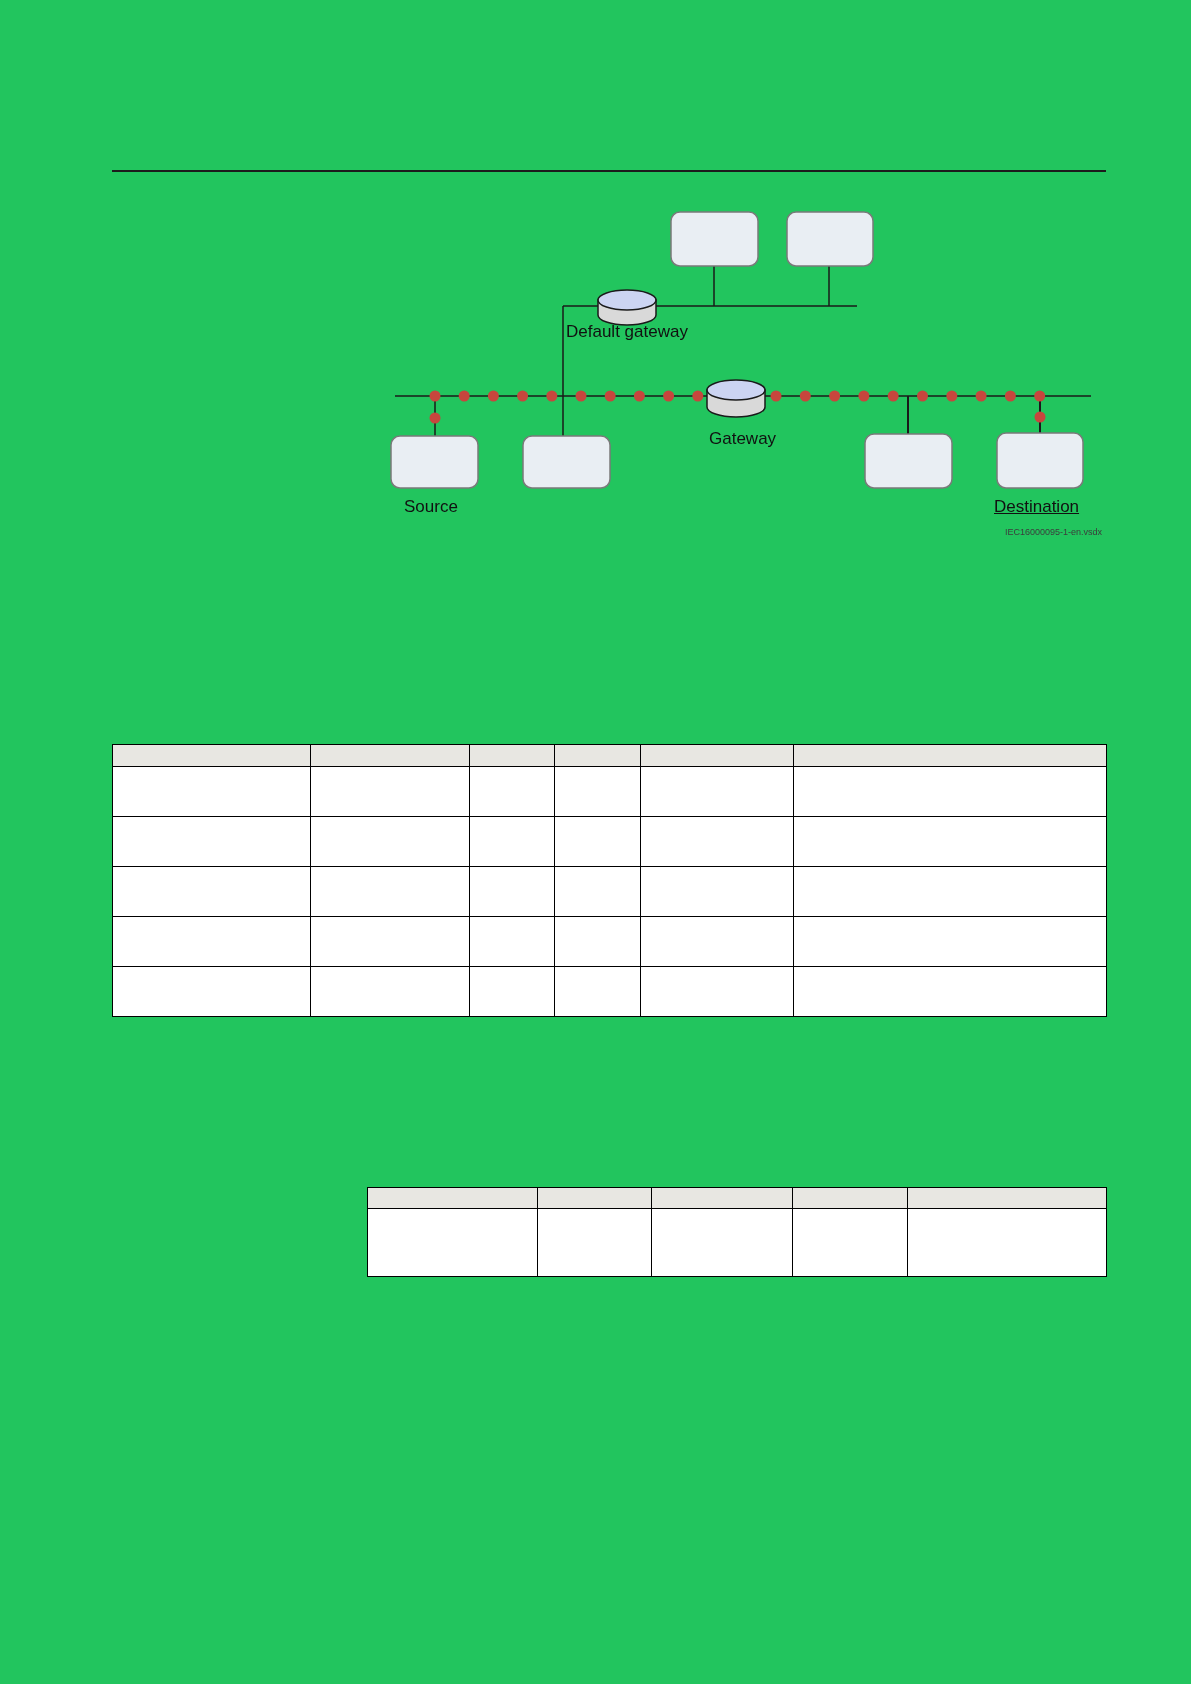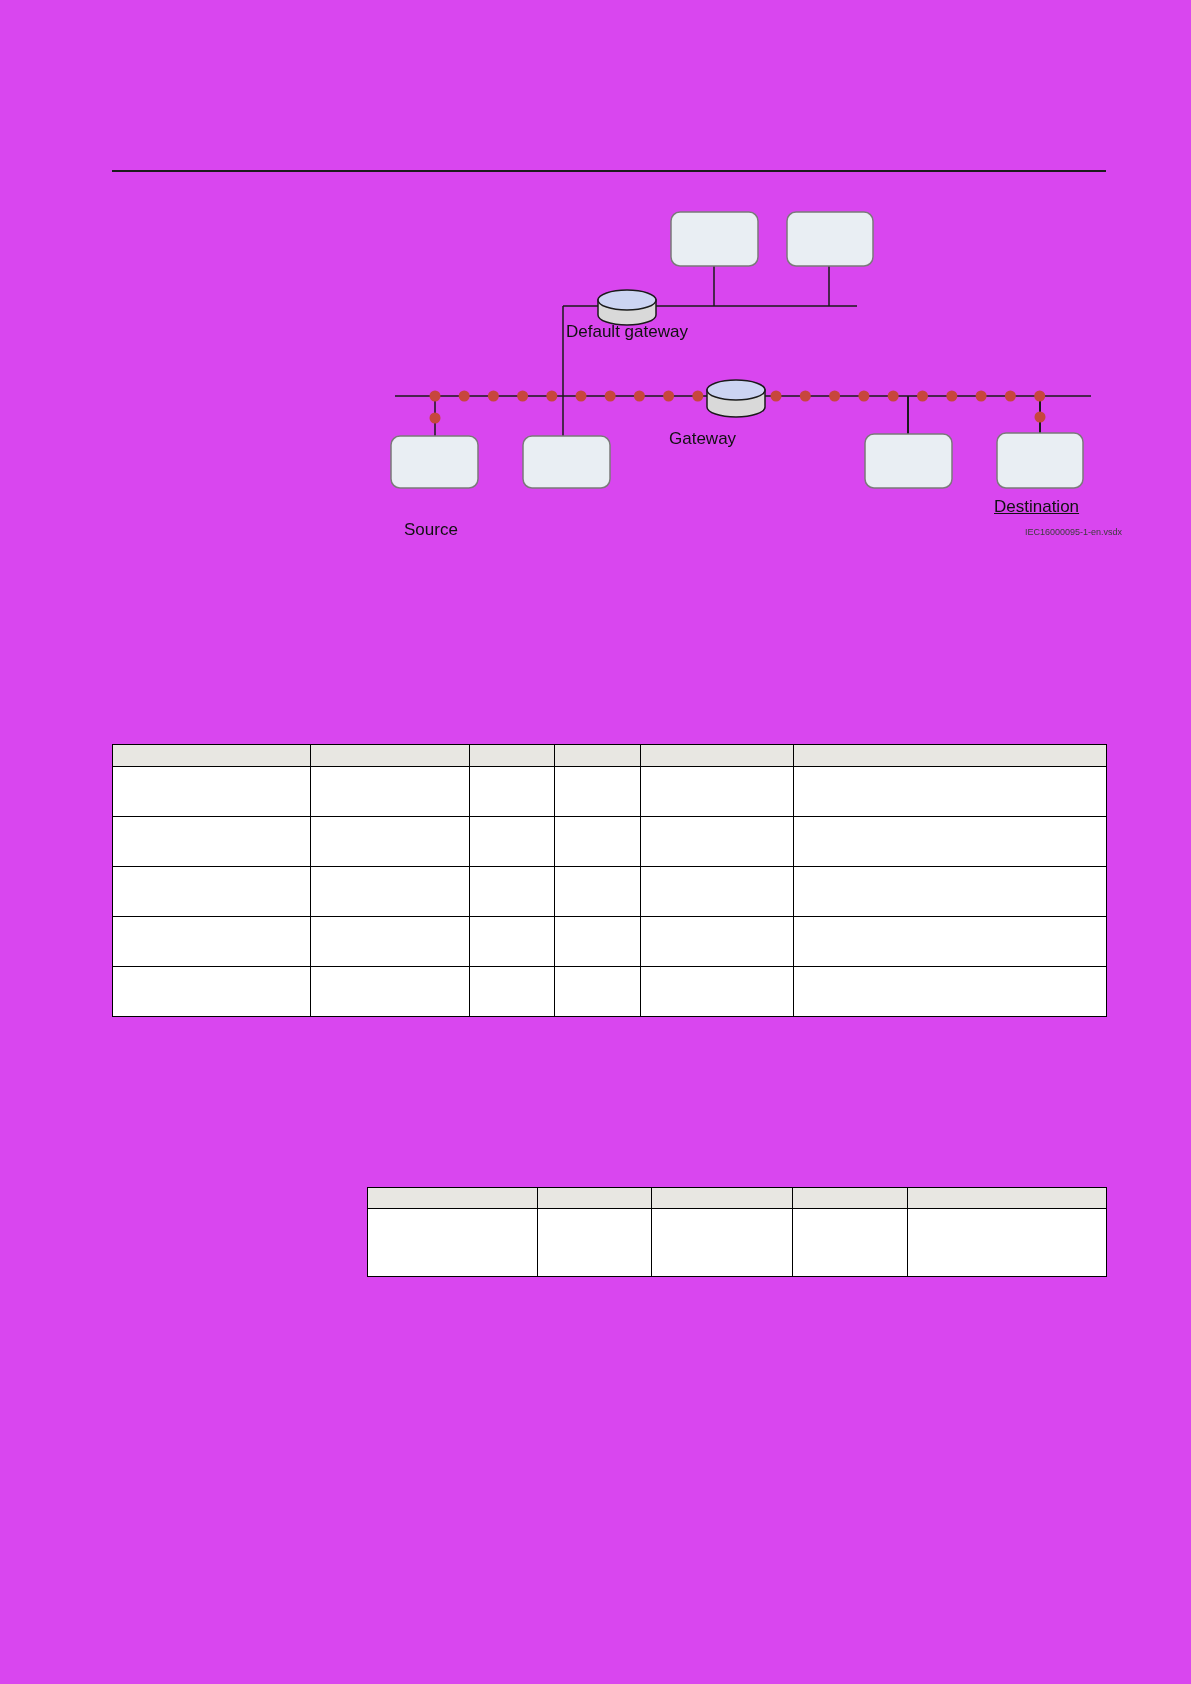--- a/index.html
+++ b/index.html
@@ -1,34 +1,34 @@
 <!DOCTYPE html>
 <html><head>
 <meta charset="utf-8">
 <style>
   html,body { margin:0; padding:0; background:#ffffff; }
   .page {
-    position:relative; width:1191px; height:1684px; background:#d946ef;
+    position:relative; width:1191px; height:1684px; background:#22c55e;
     font-family:"Liberation Sans", sans-serif; color:#1a1a1a; overflow:hidden;
   }
   .header-rule {
     position:absolute; left:112px; top:170px; width:994px; height:0;
     border-top:2px solid #1c1c1c;
   }
   .diagram-svg { position:absolute; left:0; top:0; }
   .diagram-label {
     position:absolute; font-size:17px; line-height:18px; color:#111111;
     white-space:nowrap;
   }
   .label-default-gateway { left:566px; top:323px; }
-  .label-gateway        { left:669px; top:430px; }
-  .label-source         { left:404px; top:521px;text-align:center; }
+  .label-gateway        { left:709px; top:430px; }
+  .label-source         { left:404px; top:498px;text-align:center; }
   .label-destination    { left:994px; top:498px;text-decoration:underline; }
   .figure-caption {
-    position:absolute; top:527px; right:69px; font-size:9px; color:#3c3c3c;
+    position:absolute; top:527px; right:89px; font-size:9px; color:#3c3c3c;
     white-space:nowrap;
   }
   table.doc-table {
     position:absolute; border-collapse:collapse; table-layout:fixed;
     background:#ffffff;
   }
   table.doc-table td {
     border:1.5px solid #000000; padding:0; font-size:11px; color:#1a1a1a;
   }
   table.doc-table tr.header-row td { background:#e8e7e2; }

